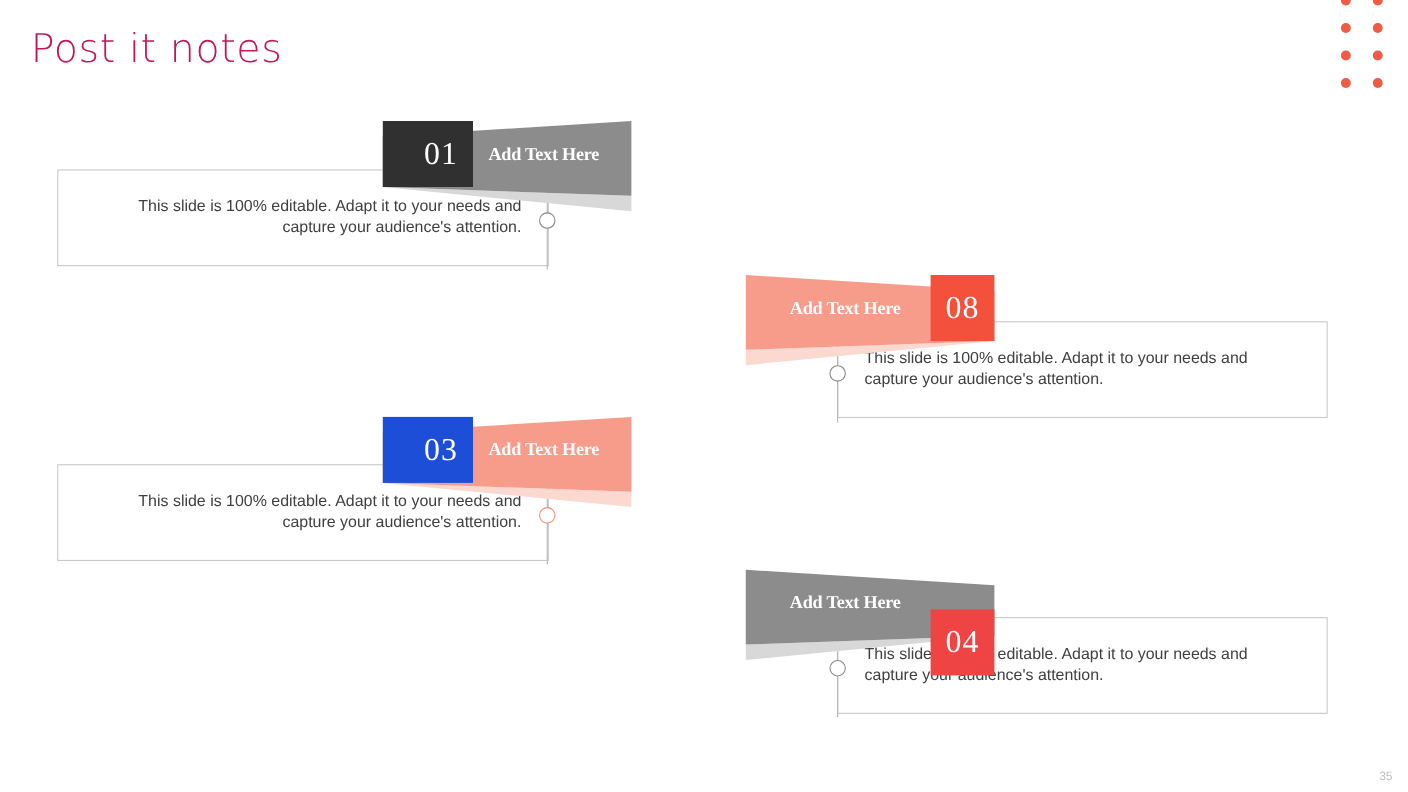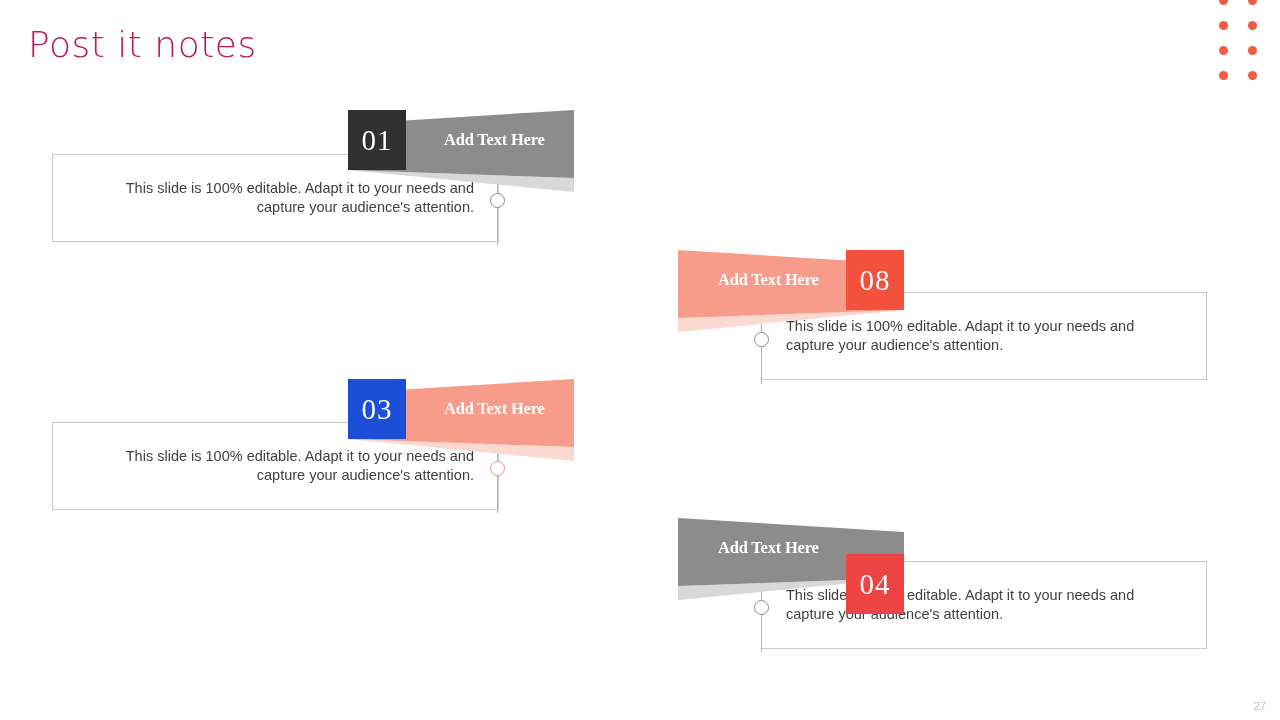--- a/index.html
+++ b/index.html
@@ -142,21 +142,21 @@
     font-weight: bold;
     font-size: 16.5px;
     color: #ffffff;
     letter-spacing: -0.2px;
     white-space: nowrap;
     z-index: 7;
     margin-left: 28px;
   }
 
   
-  .ribbon.num-left .ribbon-num  { left: 0; }
+  .ribbon.num-left .ribbon-num  { left: 0; padding-left: 24px; }
   .ribbon.num-left .ribbon-label { left: 68px; }
   
   .ribbon.num-right .ribbon-num  { right: 0; }
   .ribbon.num-right .ribbon-label { left: 12px; }
 </style>
 </head>
 <body>
 
 <div id="slide-title">Post it notes</div>
 
@@ -227,13 +227,13 @@
         <svg width="226" height="82" viewBox="0 0 226 82">
           <path d="M226,60 L0,68 L0,82 Z" fill="#d8d8d8"></path>
           <path d="M0,0 L226,14 L226,60 L0,68 Z" fill="#8c8c8c"></path>
         </svg>
         <div class="ribbon-num" style="background: #ef4444; margin-top: 36px;">04</div>
         <div class="ribbon-label">Add Text Here</div>
       </div>
     </div>
   </div>
 
-<div id="page-number">27</div>
+<div id="page-number">35</div>
 
 </body></html>

